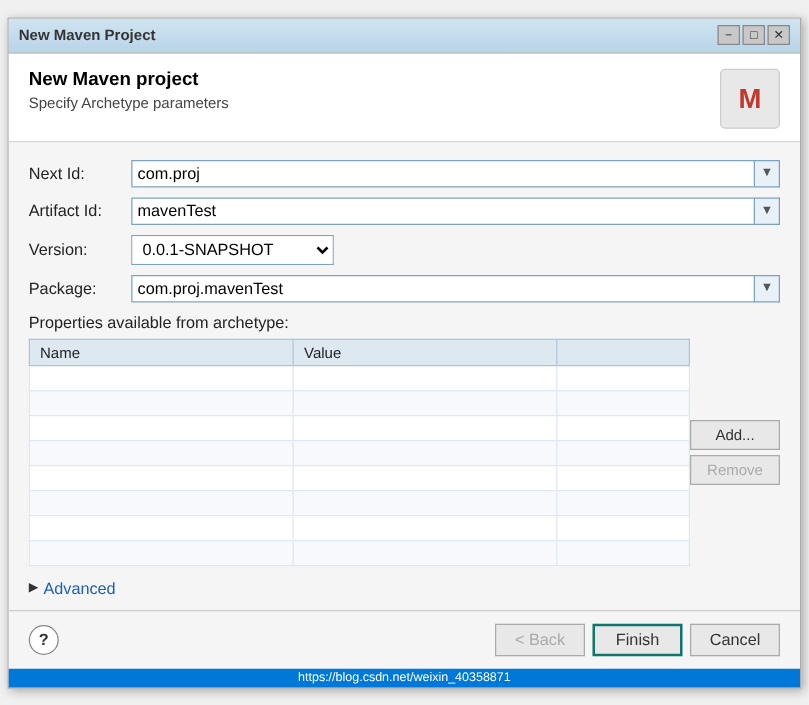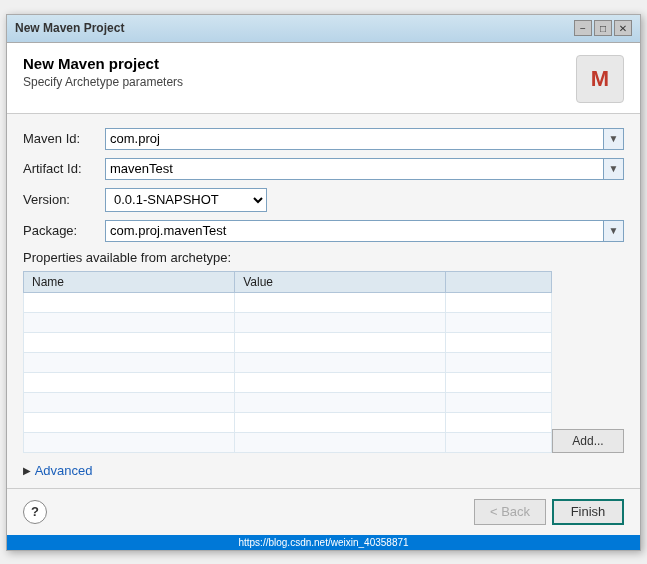--- a/index.html
+++ b/index.html
@@ -176,21 +176,21 @@
       color: #222;
     }
     .properties-table td {
       border: 1px solid #dde8f0;
       padding: 2px 8px;
       height: 20px;
     }
     .table-wrap {
       display: flex;
       gap: 0;
-      align-items: flex-end;
+      align-items: center;
     }
     .table-container {
       flex: 1;
     }
     .table-buttons {
       display: flex;
       flex-direction: column;
       gap: 4px;
     }
     .table-btn {
@@ -338,21 +338,21 @@
       <div class="header-subtitle">Specify Archetype parameters</div>
     </div>
     <div class="maven-icon">
       <span>M</span>
     </div>
   </div>
 
   <div class="content">
 
     <div class="form-row">
-      <span class="form-label">Maven Id:</span>
+      <span class="form-label">Next Id:</span>
       <div class="form-input-wrap">
         <input class="form-input" type="text" value="com.proj" style="">
         <button class="dropdown-btn">▼</button>
       </div>
     </div>
 
     <div class="form-row">
       <span class="form-label">Artifact Id:</span>
       <div class="form-input-wrap">
         <input class="form-input" type="text" value="mavenTest" style="">
@@ -428,36 +428,38 @@
             <tr>
                 <td></td>
                 <td></td>
                 <td></td>
               </tr>
           </tbody>
         </table>
       </div>
       <div class="table-buttons">
         <button class="table-btn">Add...</button>
+        <button class="table-btn disabled" disabled="">Remove</button>
       </div>
     </div>
 
     <div class="advanced-section">
       <span class="triangle-icon">▶</span>
       <span class="advanced-label">Advanced</span>
     </div>
 
   </div>
 
   <div class="footer">
     <div class="footer-left">
       <button class="help-btn">?</button>
     </div>
     <div class="footer-right">
       <button class="nav-btn disabled" disabled="">&lt; Back</button>
       <button class="finish-btn">Finish</button>
+      <button class="cancel-btn">Cancel</button>
     </div>
   </div>
 
   <div class="watermark-bar">
     <span class="watermark-text">https://blog.csdn.net/weixin_40358871</span>
   </div>
 </div>
 
 </body></html>

